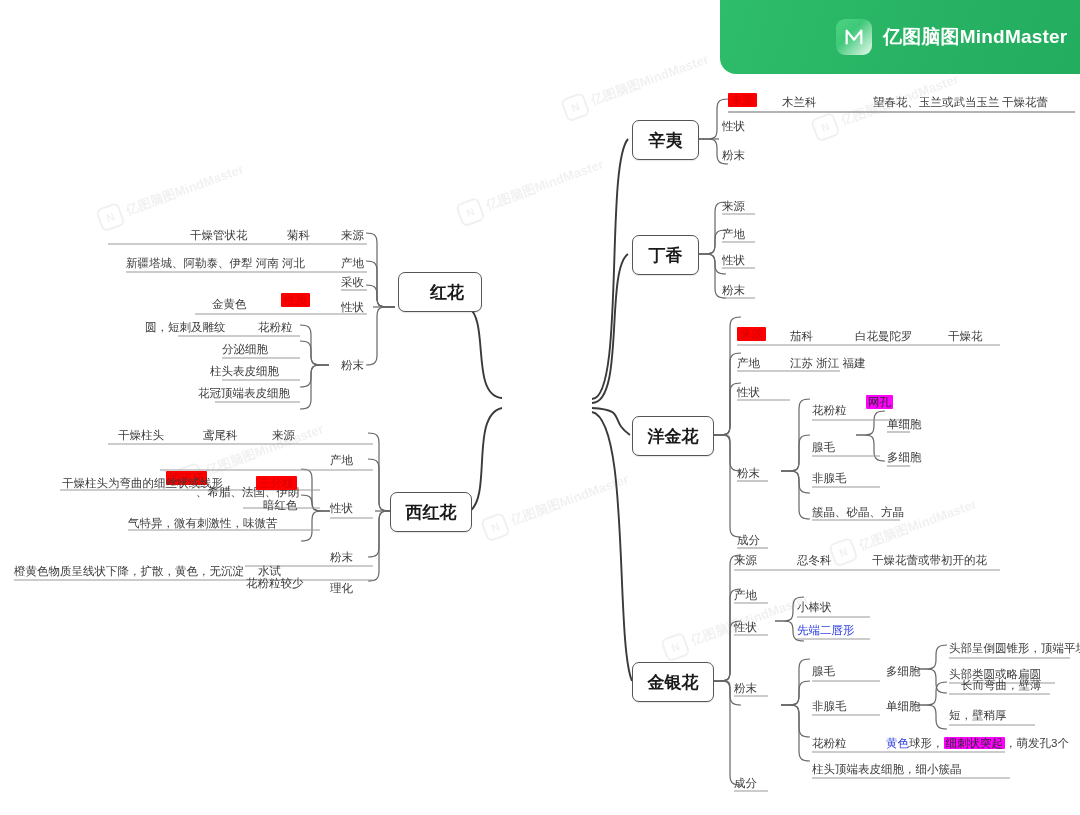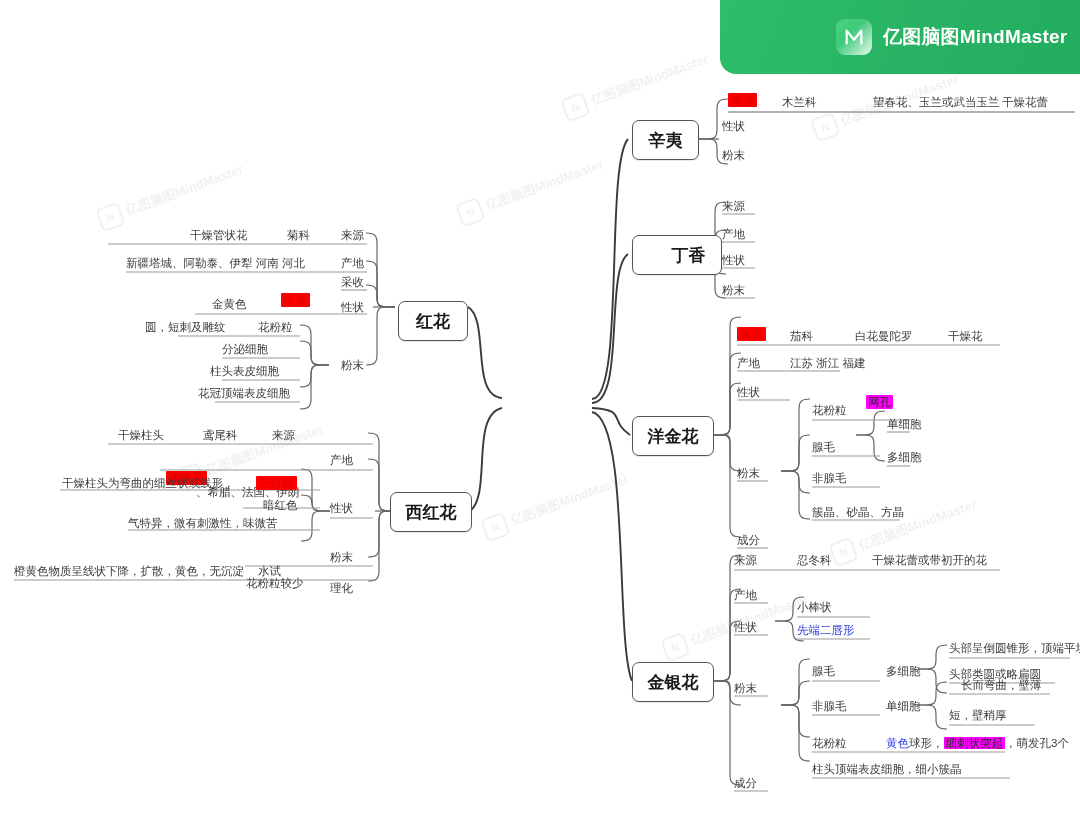--- a/index.html
+++ b/index.html
@@ -237,25 +237,25 @@
       <line x1="245" y1="566" x2="373" y2="566"></line>
       <line x1="14" y1="580" x2="373" y2="580"></line>
       <line x1="60" y1="490" x2="320" y2="490"></line>
       <line x1="243" y1="508" x2="320" y2="508"></line>
       <line x1="128" y1="530" x2="320" y2="530"></line>
     </g>
   </svg>
 
 
   <div class="main-node" style="left:632px;top:120px;width:65px;height:38px;">辛夷</div>
-  <div class="main-node" style="left:632px;top:235px;width:65px;height:38px;padding-left:23px;">丁香</div>
+  <div class="main-node" style="left:632px;top:235px;width:65px;height:38px;">丁香</div>
   <div class="main-node" style="left:632px;top:416px;width:80px;height:38px;">洋金花</div>
   <div class="main-node" style="left:632px;top:662px;width:80px;height:38px;">金银花</div>
 
-  <div class="main-node" style="left:398px;top:301px;width:68px;height:38px;">红花</div>
+  <div class="main-node" style="left:398px;top:272px;width:68px;height:38px;padding-left:14px;">红花</div>
   <div class="main-node" style="left:390px;top:492px;width:80px;height:38px;">西红花</div>
 
   <div class="lbl hl-red" style="left:728px;top:93px;">来源</div>
   <div class="lbl" style="left:782px;top:95px;">木兰科</div>
   <div class="lbl" style="left:873px;top:95px;">望春花、玉兰或武当玉兰</div>
   <div class="lbl" style="left:1002px;top:95px;">干燥花蕾</div>
   <div class="lbl" style="left:722px;top:119px;">性状</div>
   <div class="lbl" style="left:722px;top:148px;">粉末</div>
 
   <div class="lbl" style="left:722px;top:199px;">来源</div>

